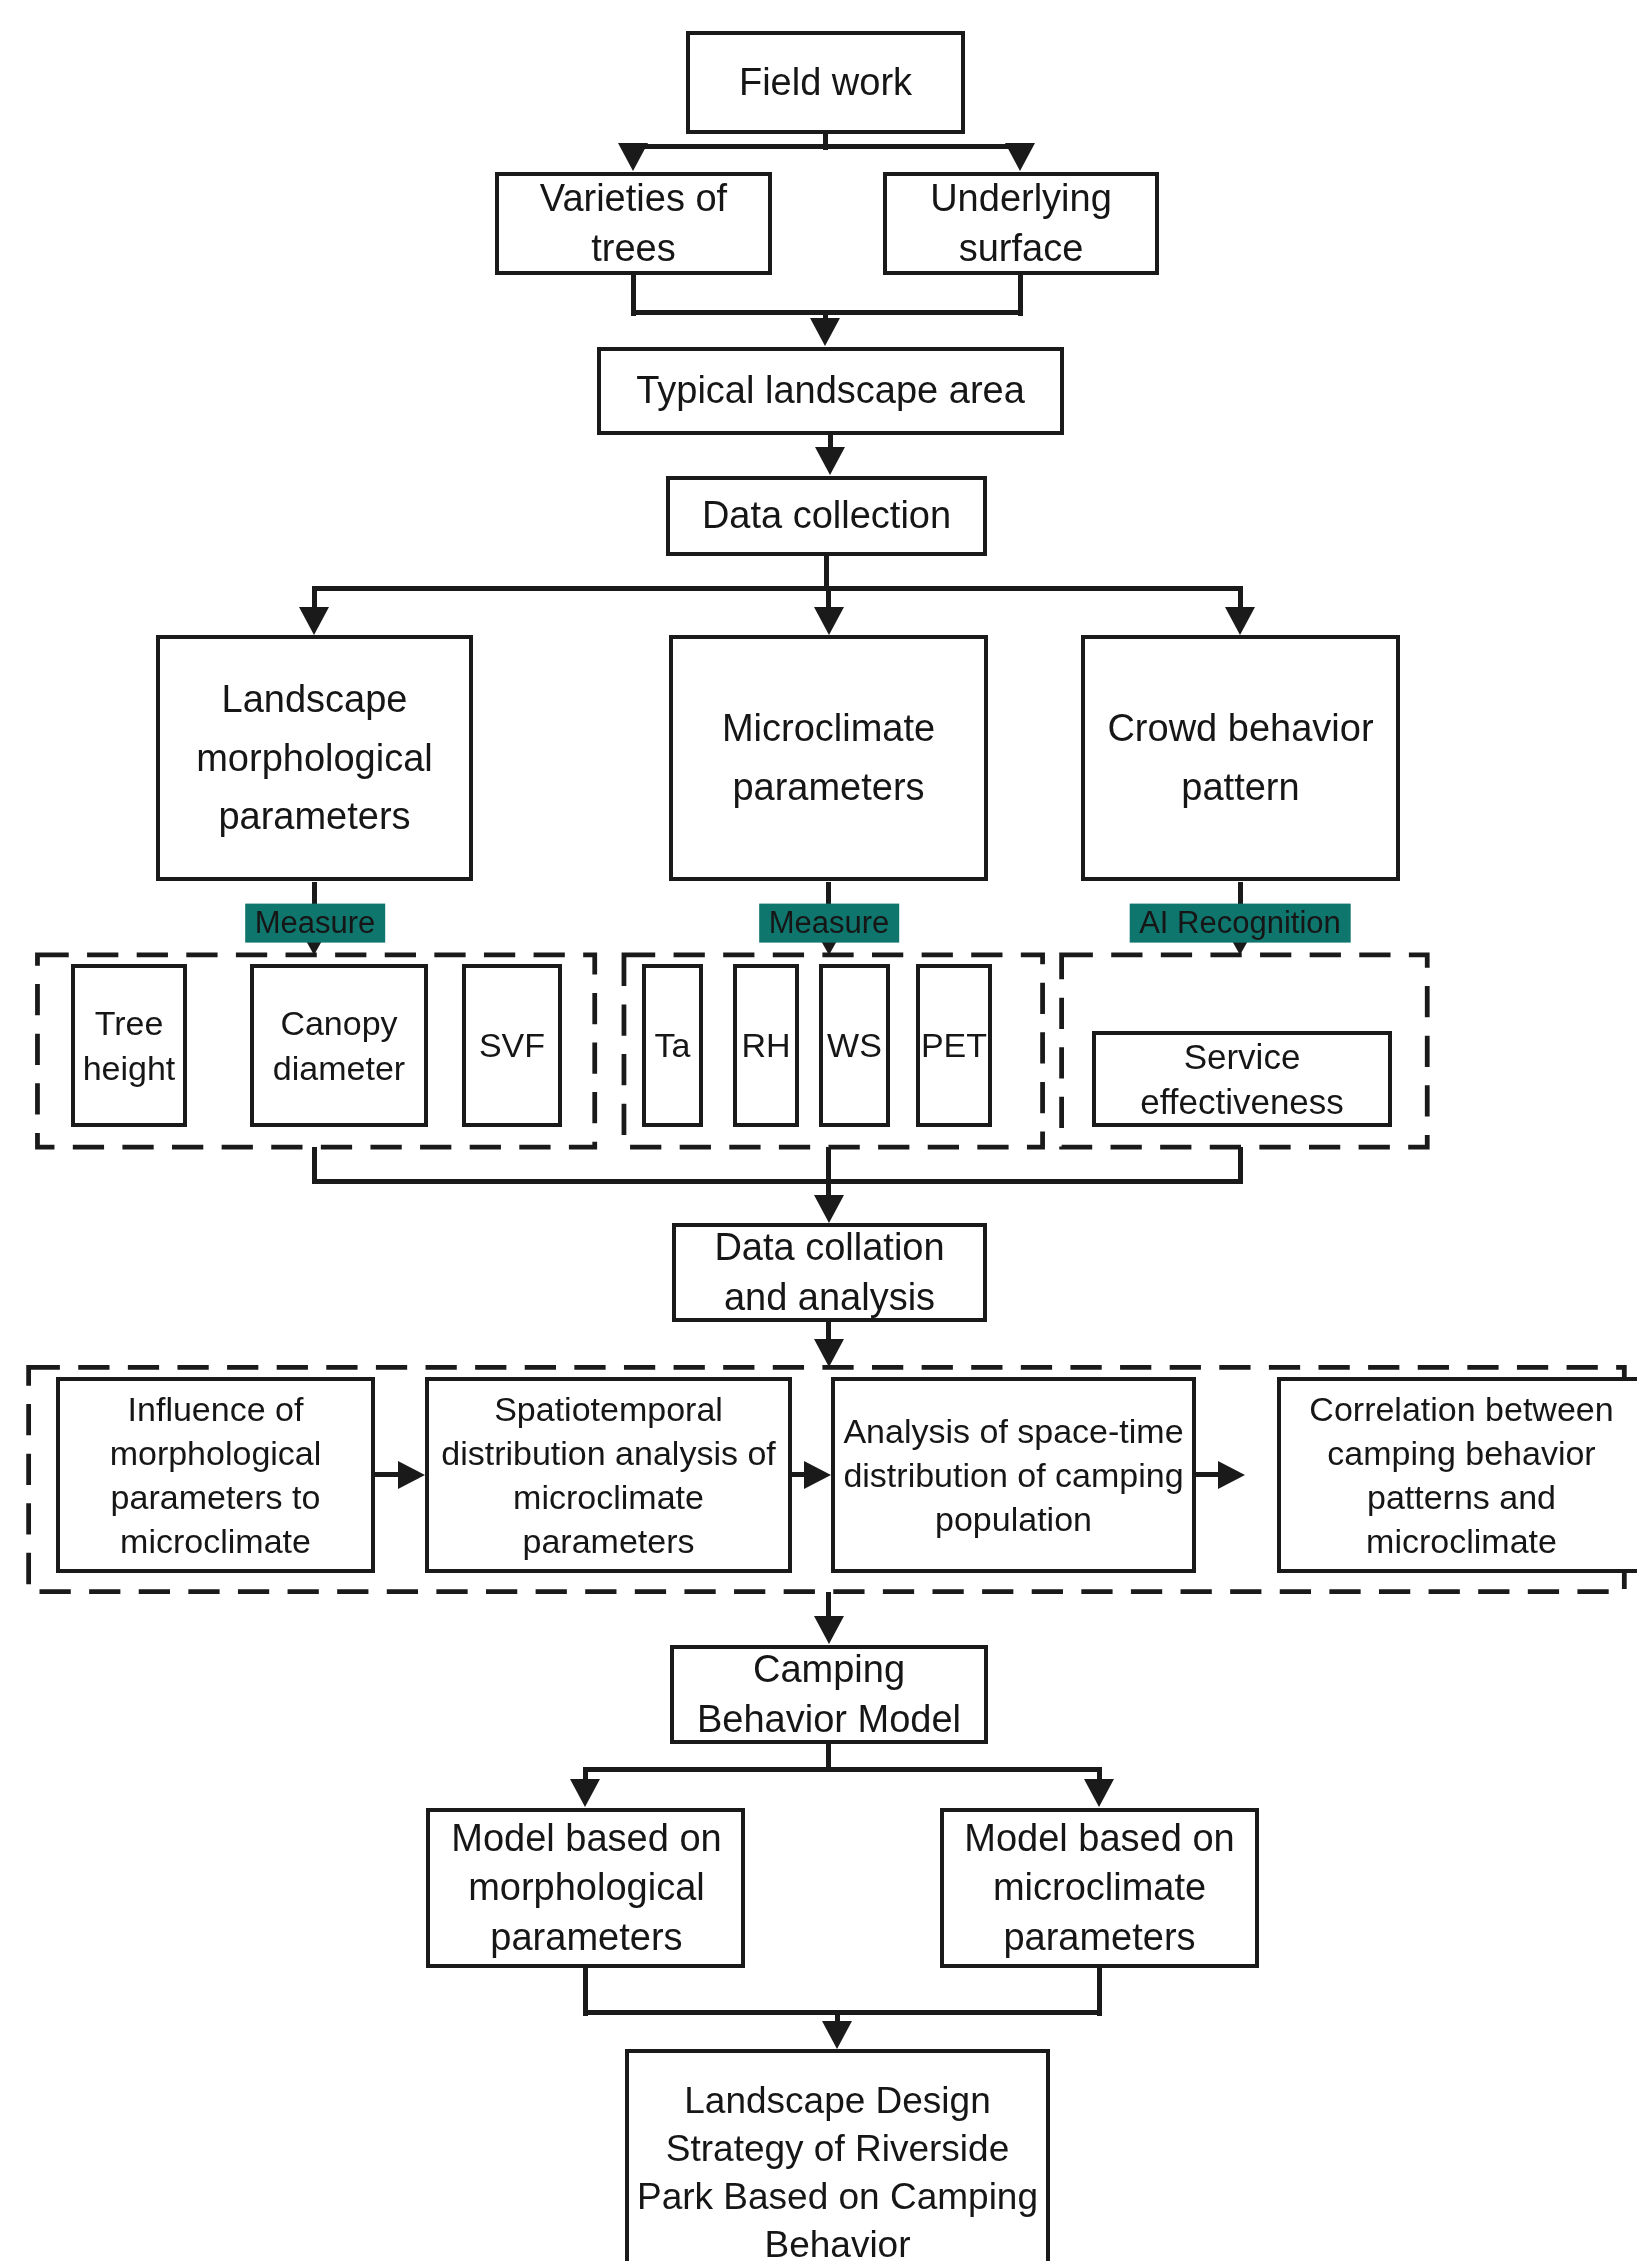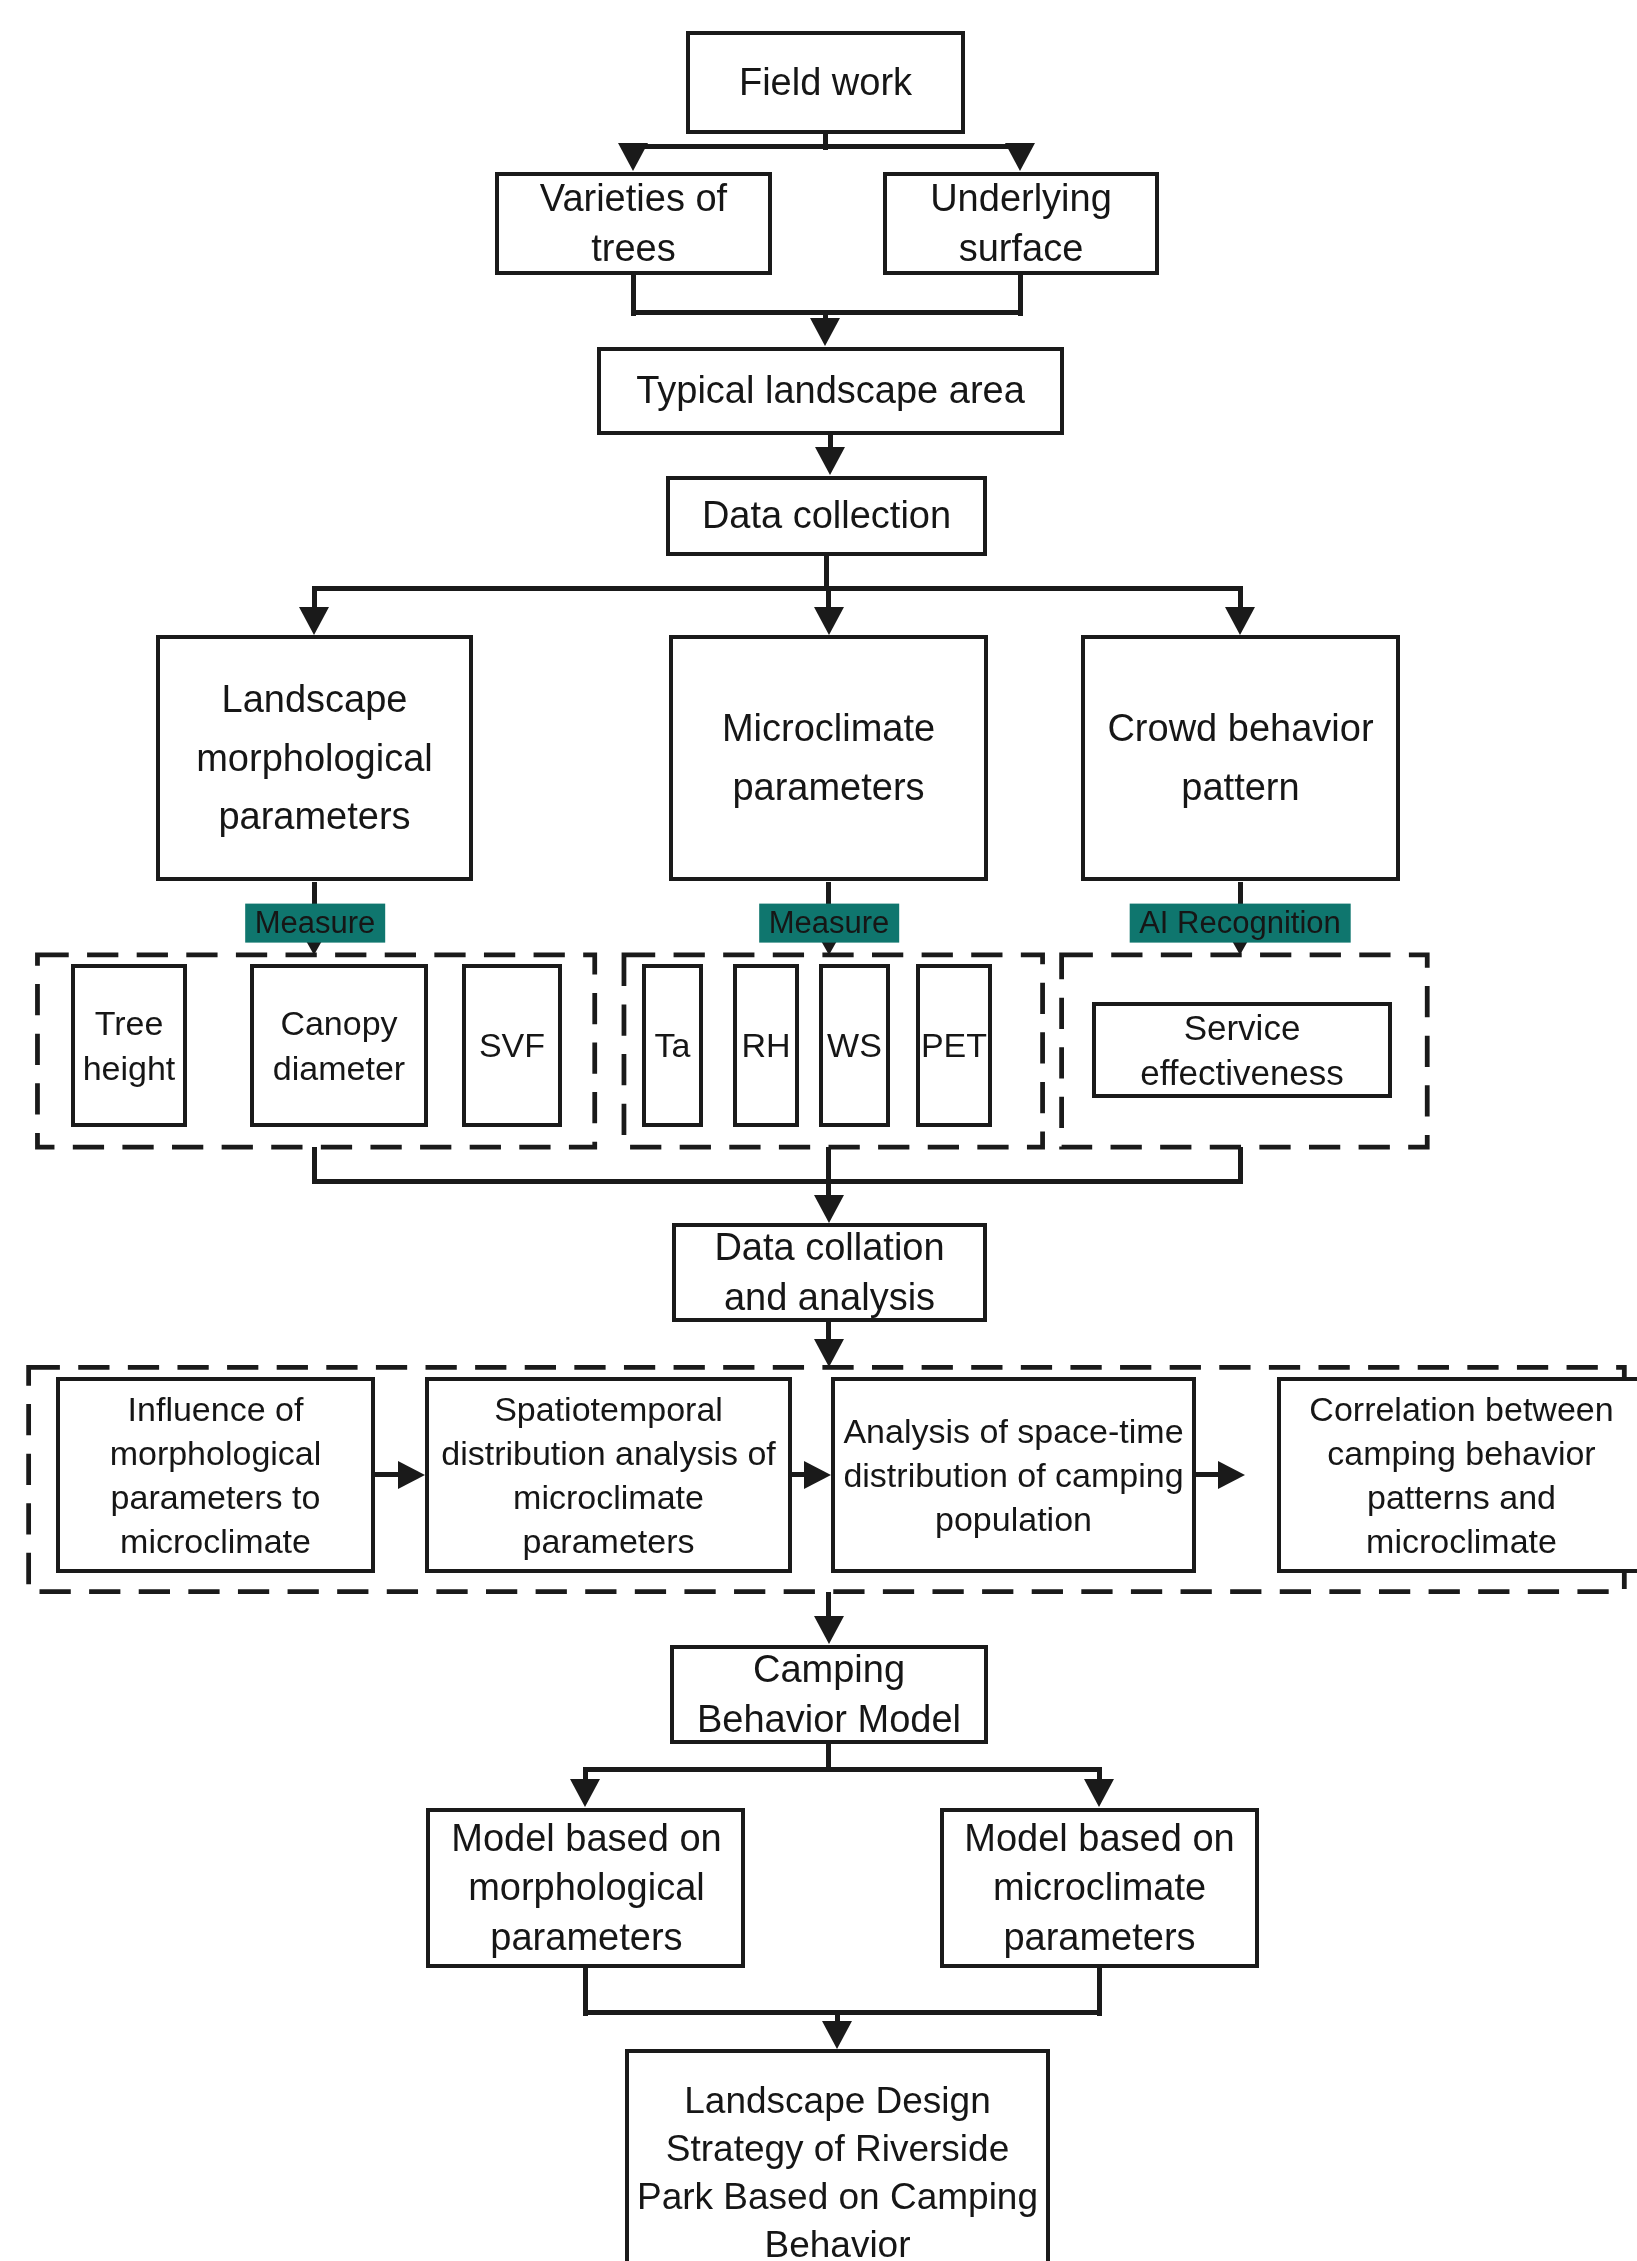--- a/index.html
+++ b/index.html
@@ -142,21 +142,21 @@
   <div class="box f50" style="left:733px;top:964px;width:66px;height:163px;">
     <span>RH</span>
   </div>
   <div class="box f50" style="left:819px;top:964px;width:71px;height:163px;">
     <span>WS</span>
   </div>
   <div class="box f50" style="left:916px;top:964px;width:76px;height:163px;">
     <span>PET</span>
   </div>
 
-  <div class="box f52" style="left:1092px;top:1002px;width:300px;height:96px;">
+  <div class="box f52" style="left:1092px;top:1031px;width:300px;height:96px;">
     <span>Service effectiveness</span>
   </div>
 
   <div class="vl" style="left:312px;top:1147px;width:5.4px;height:37px;"></div>
   <div class="vl" style="left:1238px;top:1147px;width:5.4px;height:37px;"></div>
   <div class="hl" style="left:312px;top:1179px;width:931px;height:5.4px;"></div>
   <div class="vl" style="left:826px;top:1147px;width:5.4px;height:56px;"></div>
   <div class="ad" style="left:814px;top:1195px;"></div>
 
   <div class="box" style="left:672px;top:1223px;width:315px;height:99px;">

